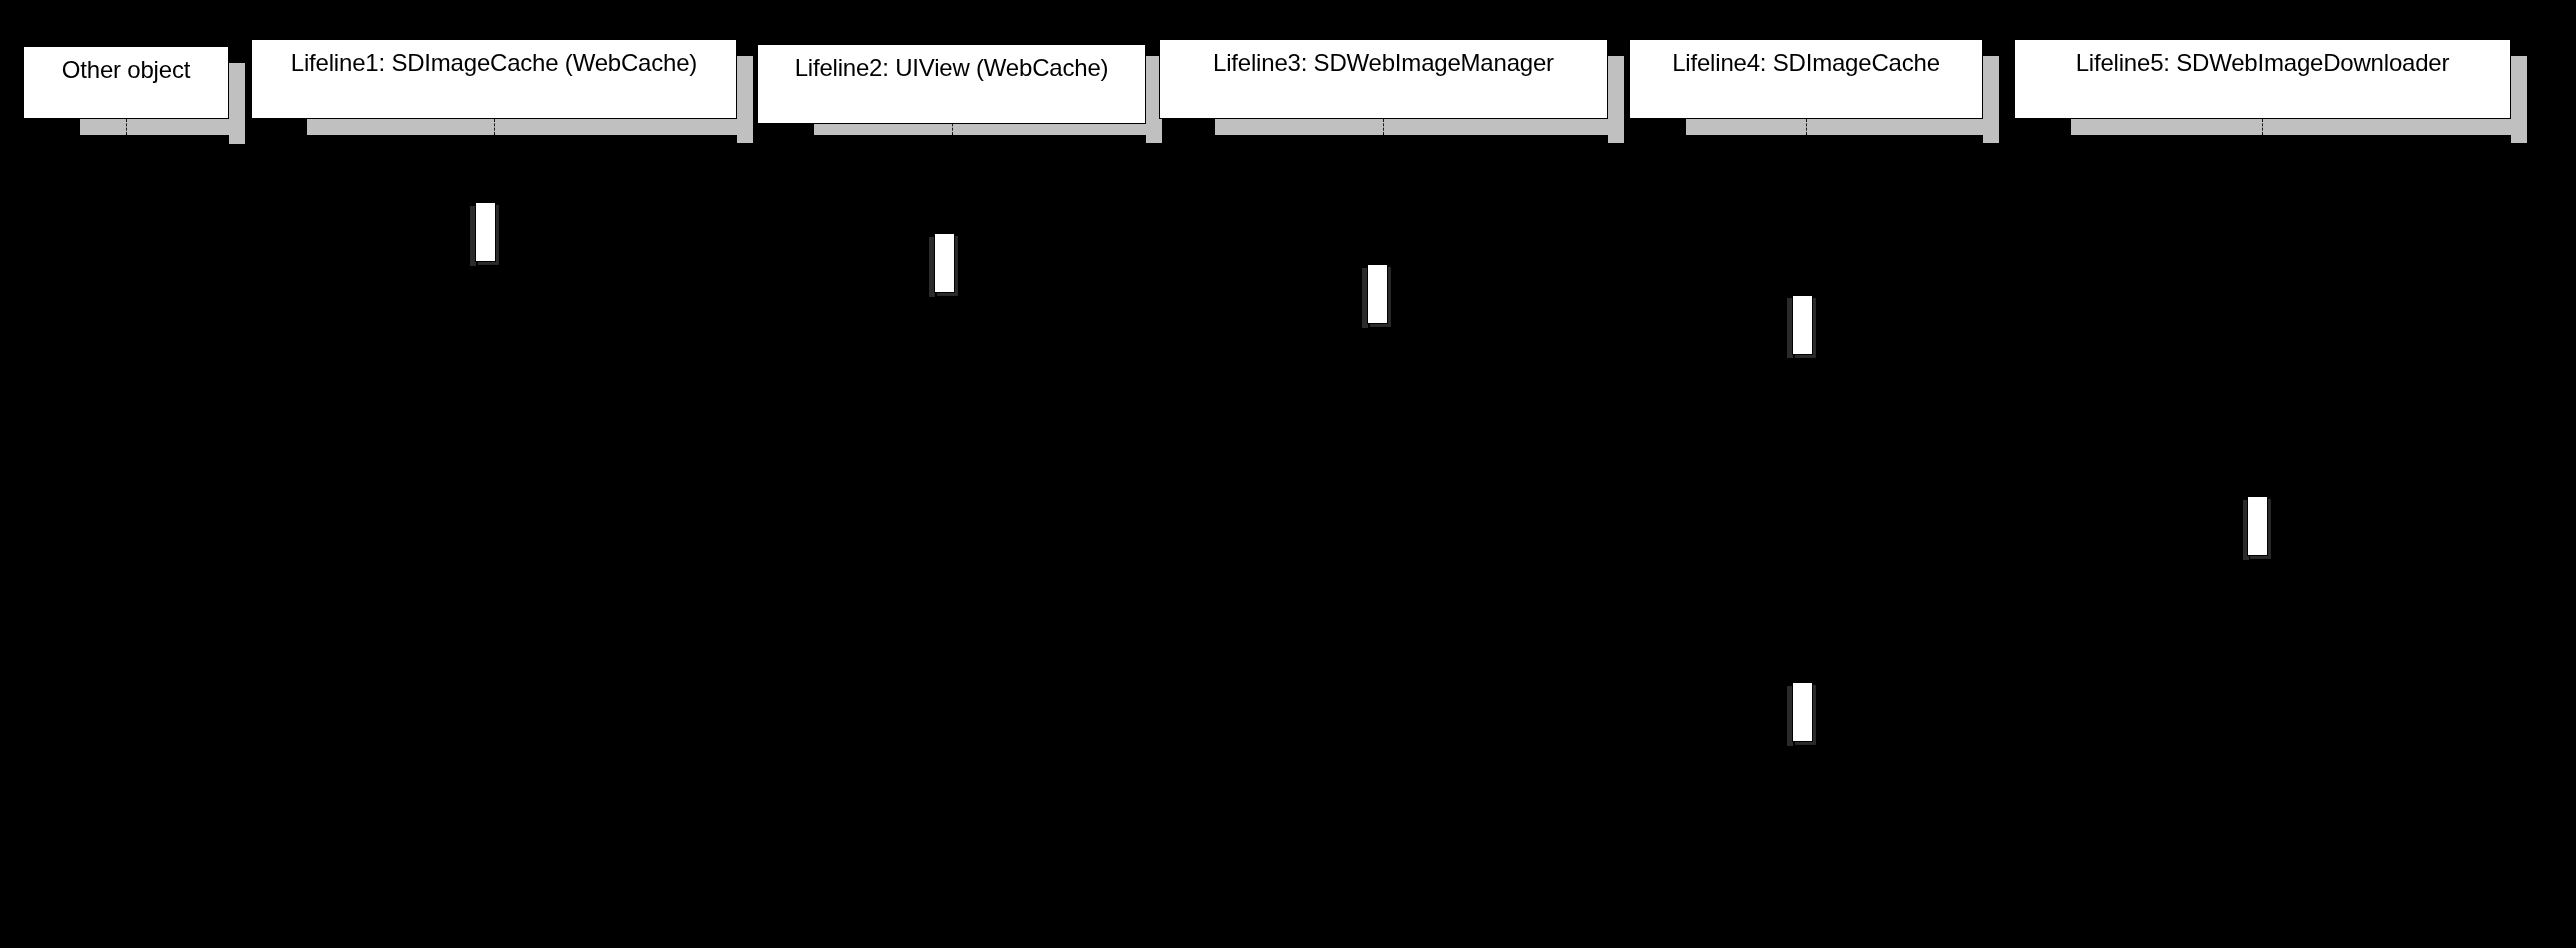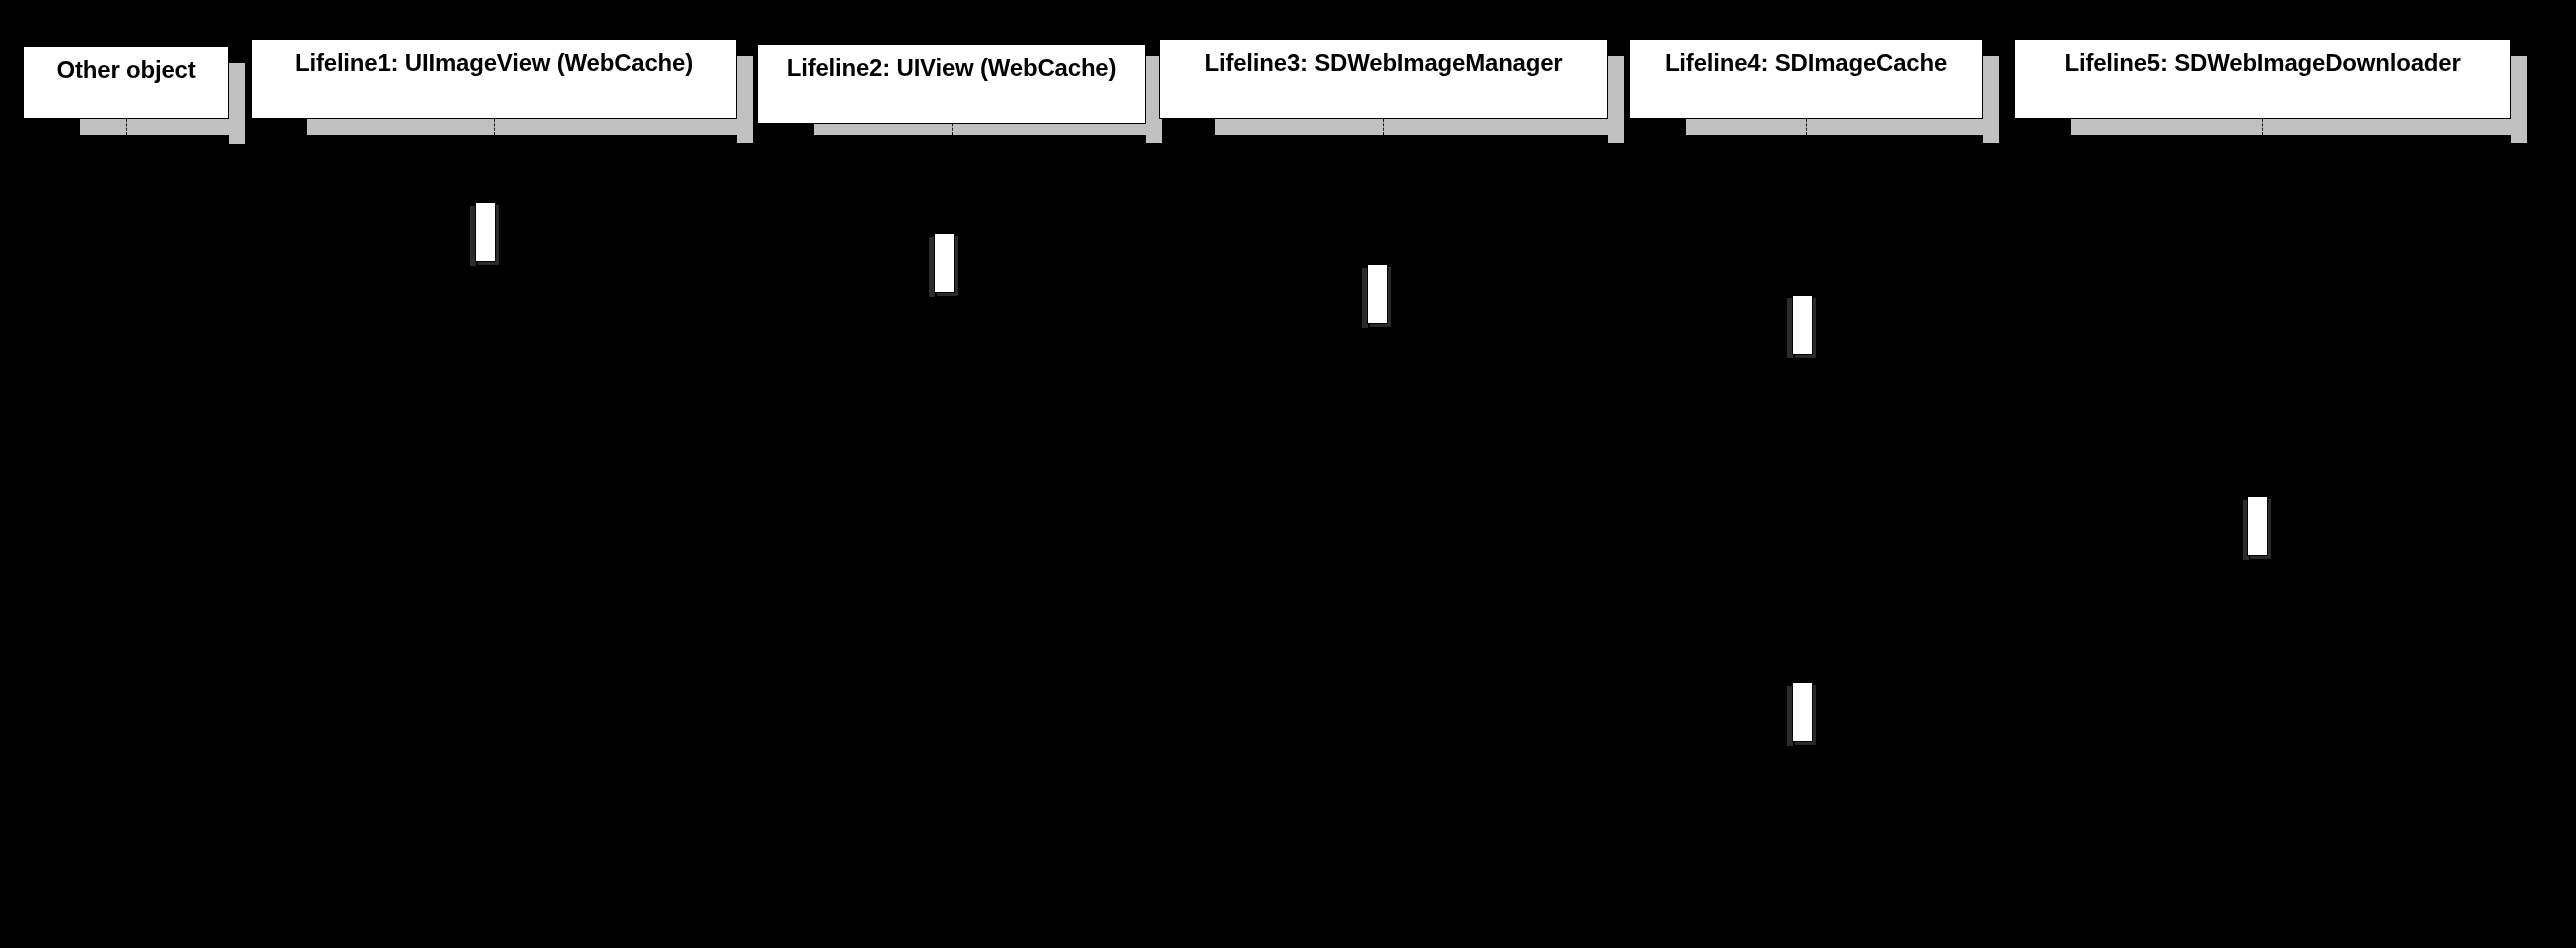--- a/index.html
+++ b/index.html
@@ -28,21 +28,21 @@
     position:absolute;
     background:#ffffff;
     border:1.9px solid #000000;
     box-sizing:border-box;
     display:flex;
     align-items:flex-start;
     justify-content:center;
   }
   .ll-label{
     font-size:24px;
-    font-weight:bold;
+    font-weight:normal;
     color:#000000;
     letter-spacing:-0.2px;
     white-space:nowrap;
     margin-top:8.7px;
   }
 
   
   .ll-stem{
     position:absolute;
     width:0;
@@ -100,21 +100,21 @@
       <div class="ll-stem-visible" style="left: 126px; top: 119px; height: 15.6px;"></div>
       <div class="ll-stem" style="left: 126px; top: 134px; height: 795px;"></div>
       <div class="ll-box" style="left: 23px; top: 46px; width: 206px; height: 73px;">
         <span class="ll-label">Other object</span>
       </div>
       <div class="ll-shadow-right" style="left: 737px; top: 56px; width: 15.6px; height: 87px;"></div>
       <div class="ll-shadow-bottom" style="left: 307px; top: 119px; width: 445px; height: 15.6px;"></div>
       <div class="ll-stem-visible" style="left: 494px; top: 119px; height: 15.6px;"></div>
       <div class="ll-stem" style="left: 494px; top: 134px; height: 795px;"></div>
       <div class="ll-box" style="left: 251px; top: 39px; width: 486px; height: 80px;">
-        <span class="ll-label">Lifeline1: UIImageView (WebCache)</span>
+        <span class="ll-label">Lifeline1: SDImageCache (WebCache)</span>
       </div>
       <div class="ll-shadow-right" style="left: 1146px; top: 56px; width: 15.6px; height: 87px;"></div>
       <div class="ll-shadow-bottom" style="left: 814px; top: 119px; width: 348px; height: 15.6px;"></div>
       <div class="ll-stem-visible" style="left: 952px; top: 119px; height: 15.6px;"></div>
       <div class="ll-stem" style="left: 952px; top: 134px; height: 795px;"></div>
       <div class="ll-box" style="left: 757px; top: 44px; width: 389px; height: 80px;">
         <span class="ll-label">Lifeline2: UIView (WebCache)</span>
       </div>
       <div class="ll-shadow-right" style="left: 1608px; top: 56px; width: 15.6px; height: 87px;"></div>
       <div class="ll-shadow-bottom" style="left: 1215px; top: 119px; width: 408px; height: 15.6px;"></div>

